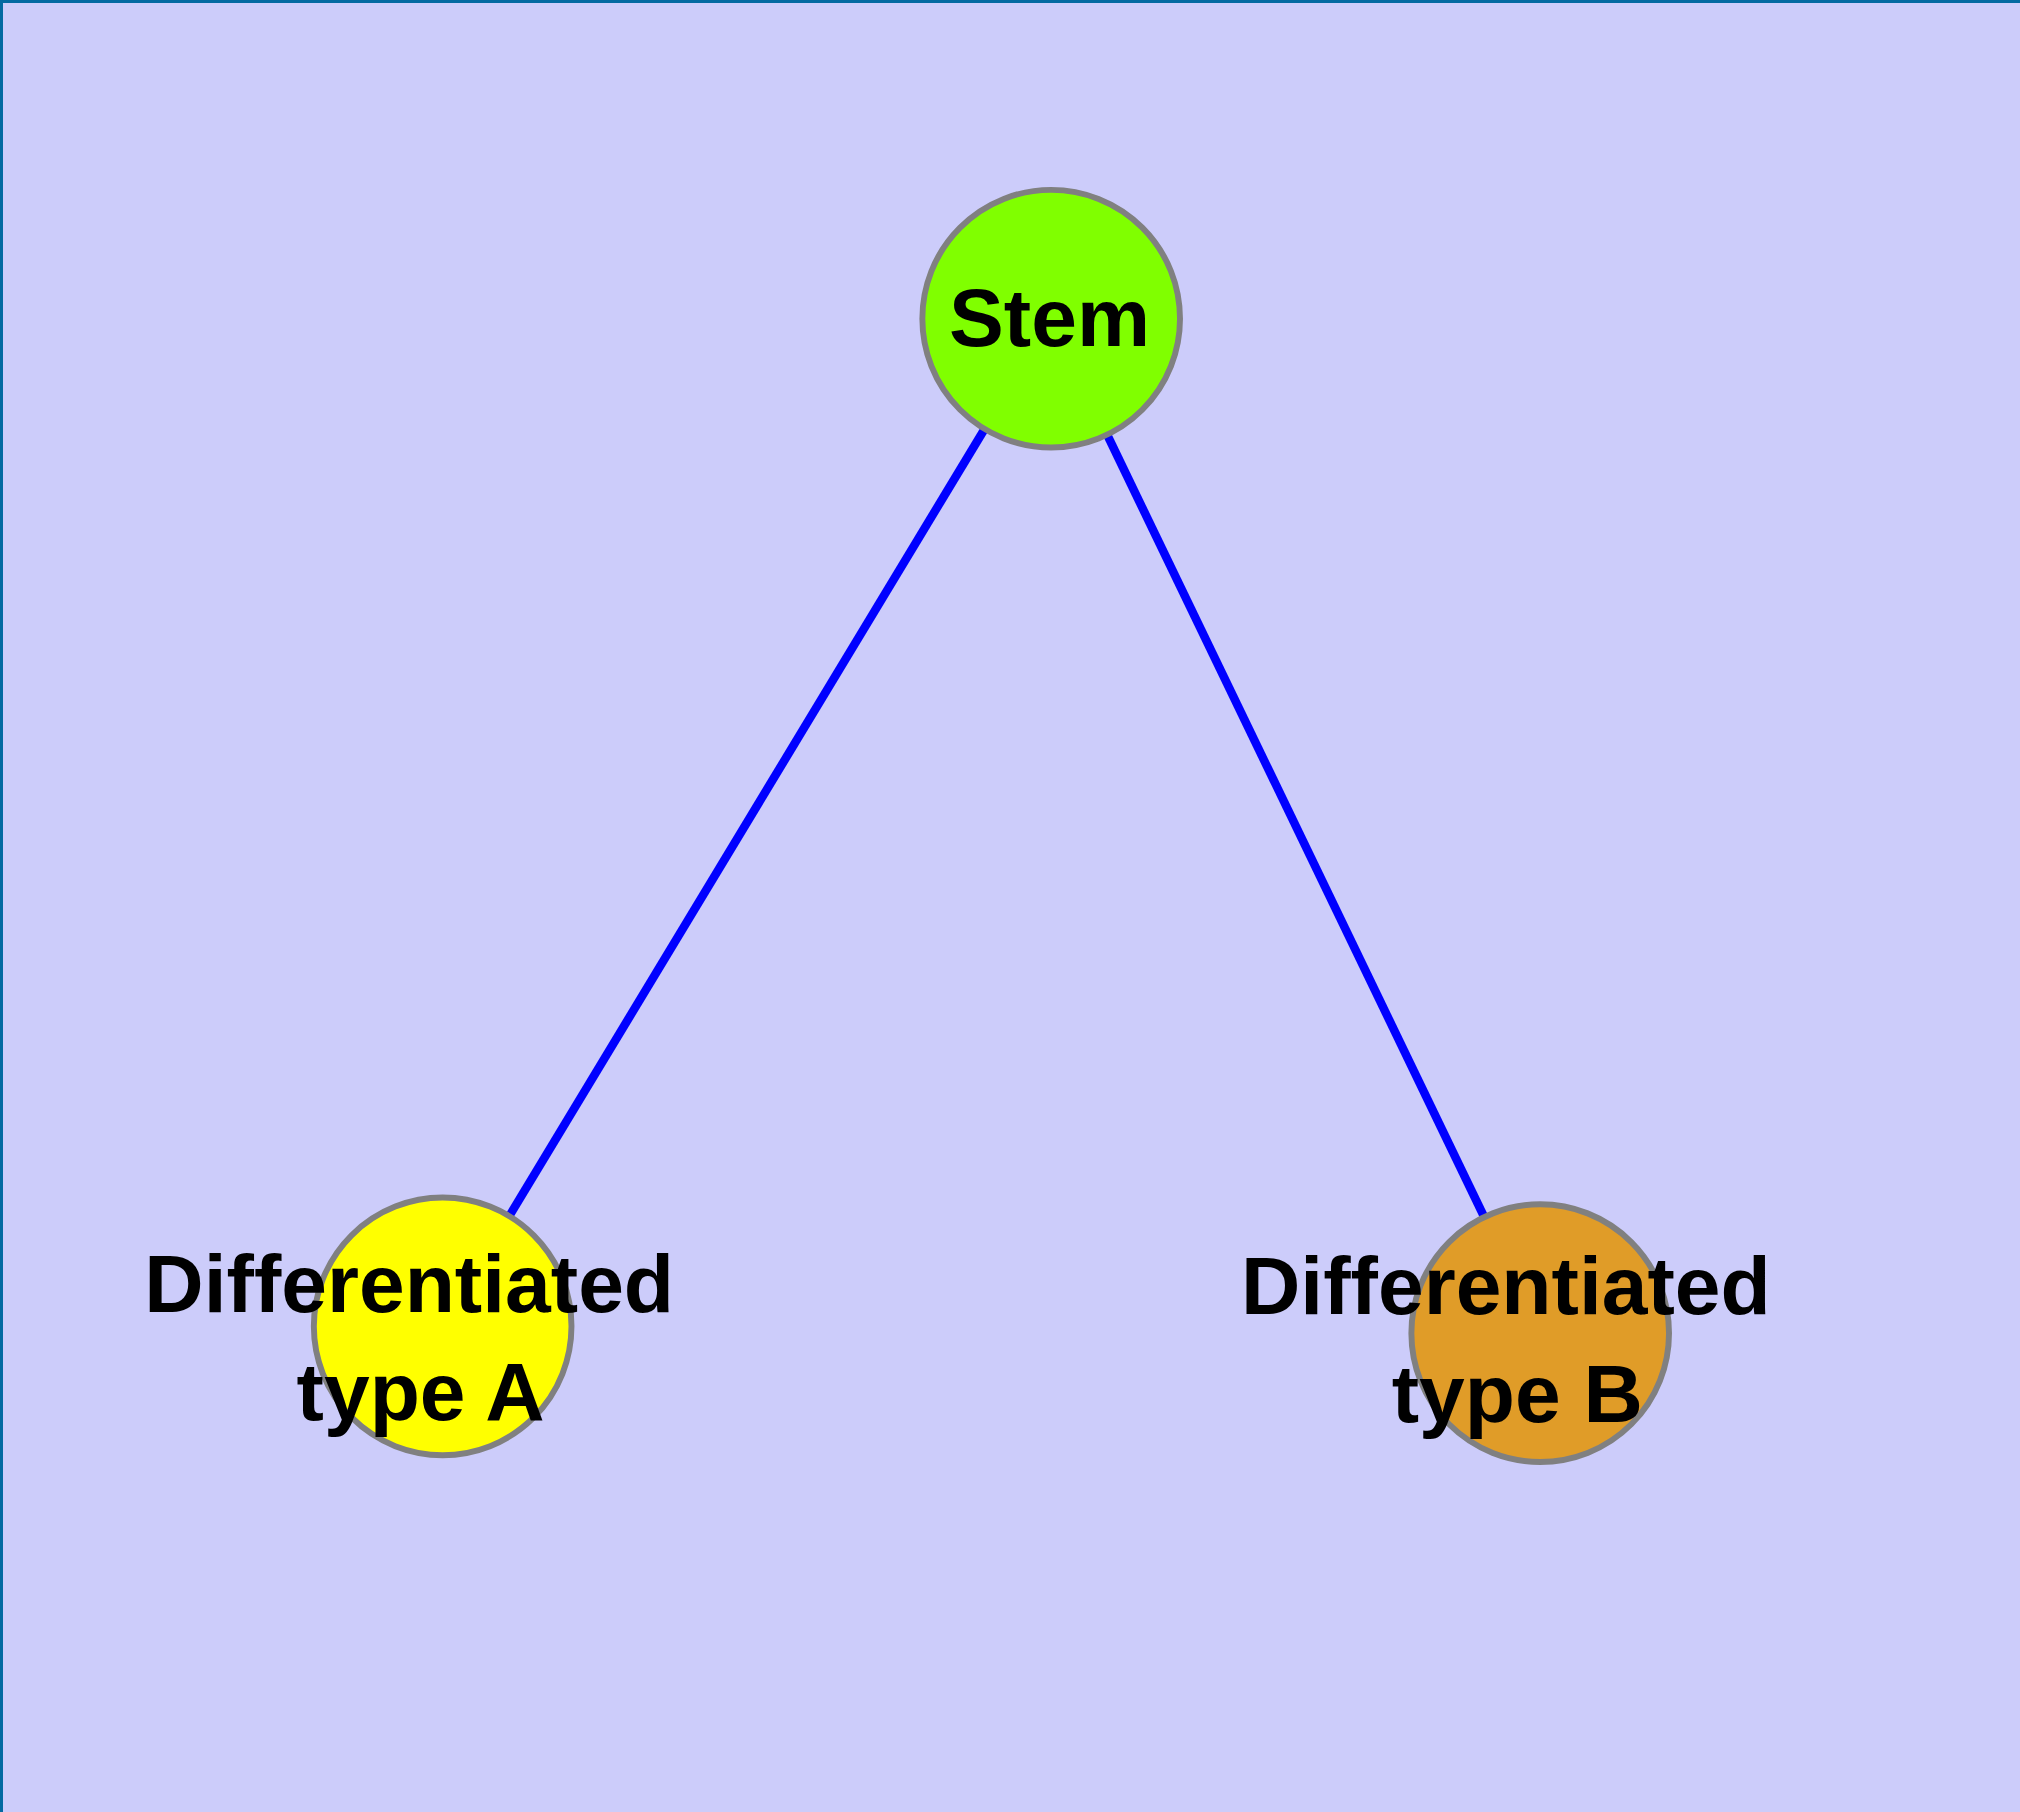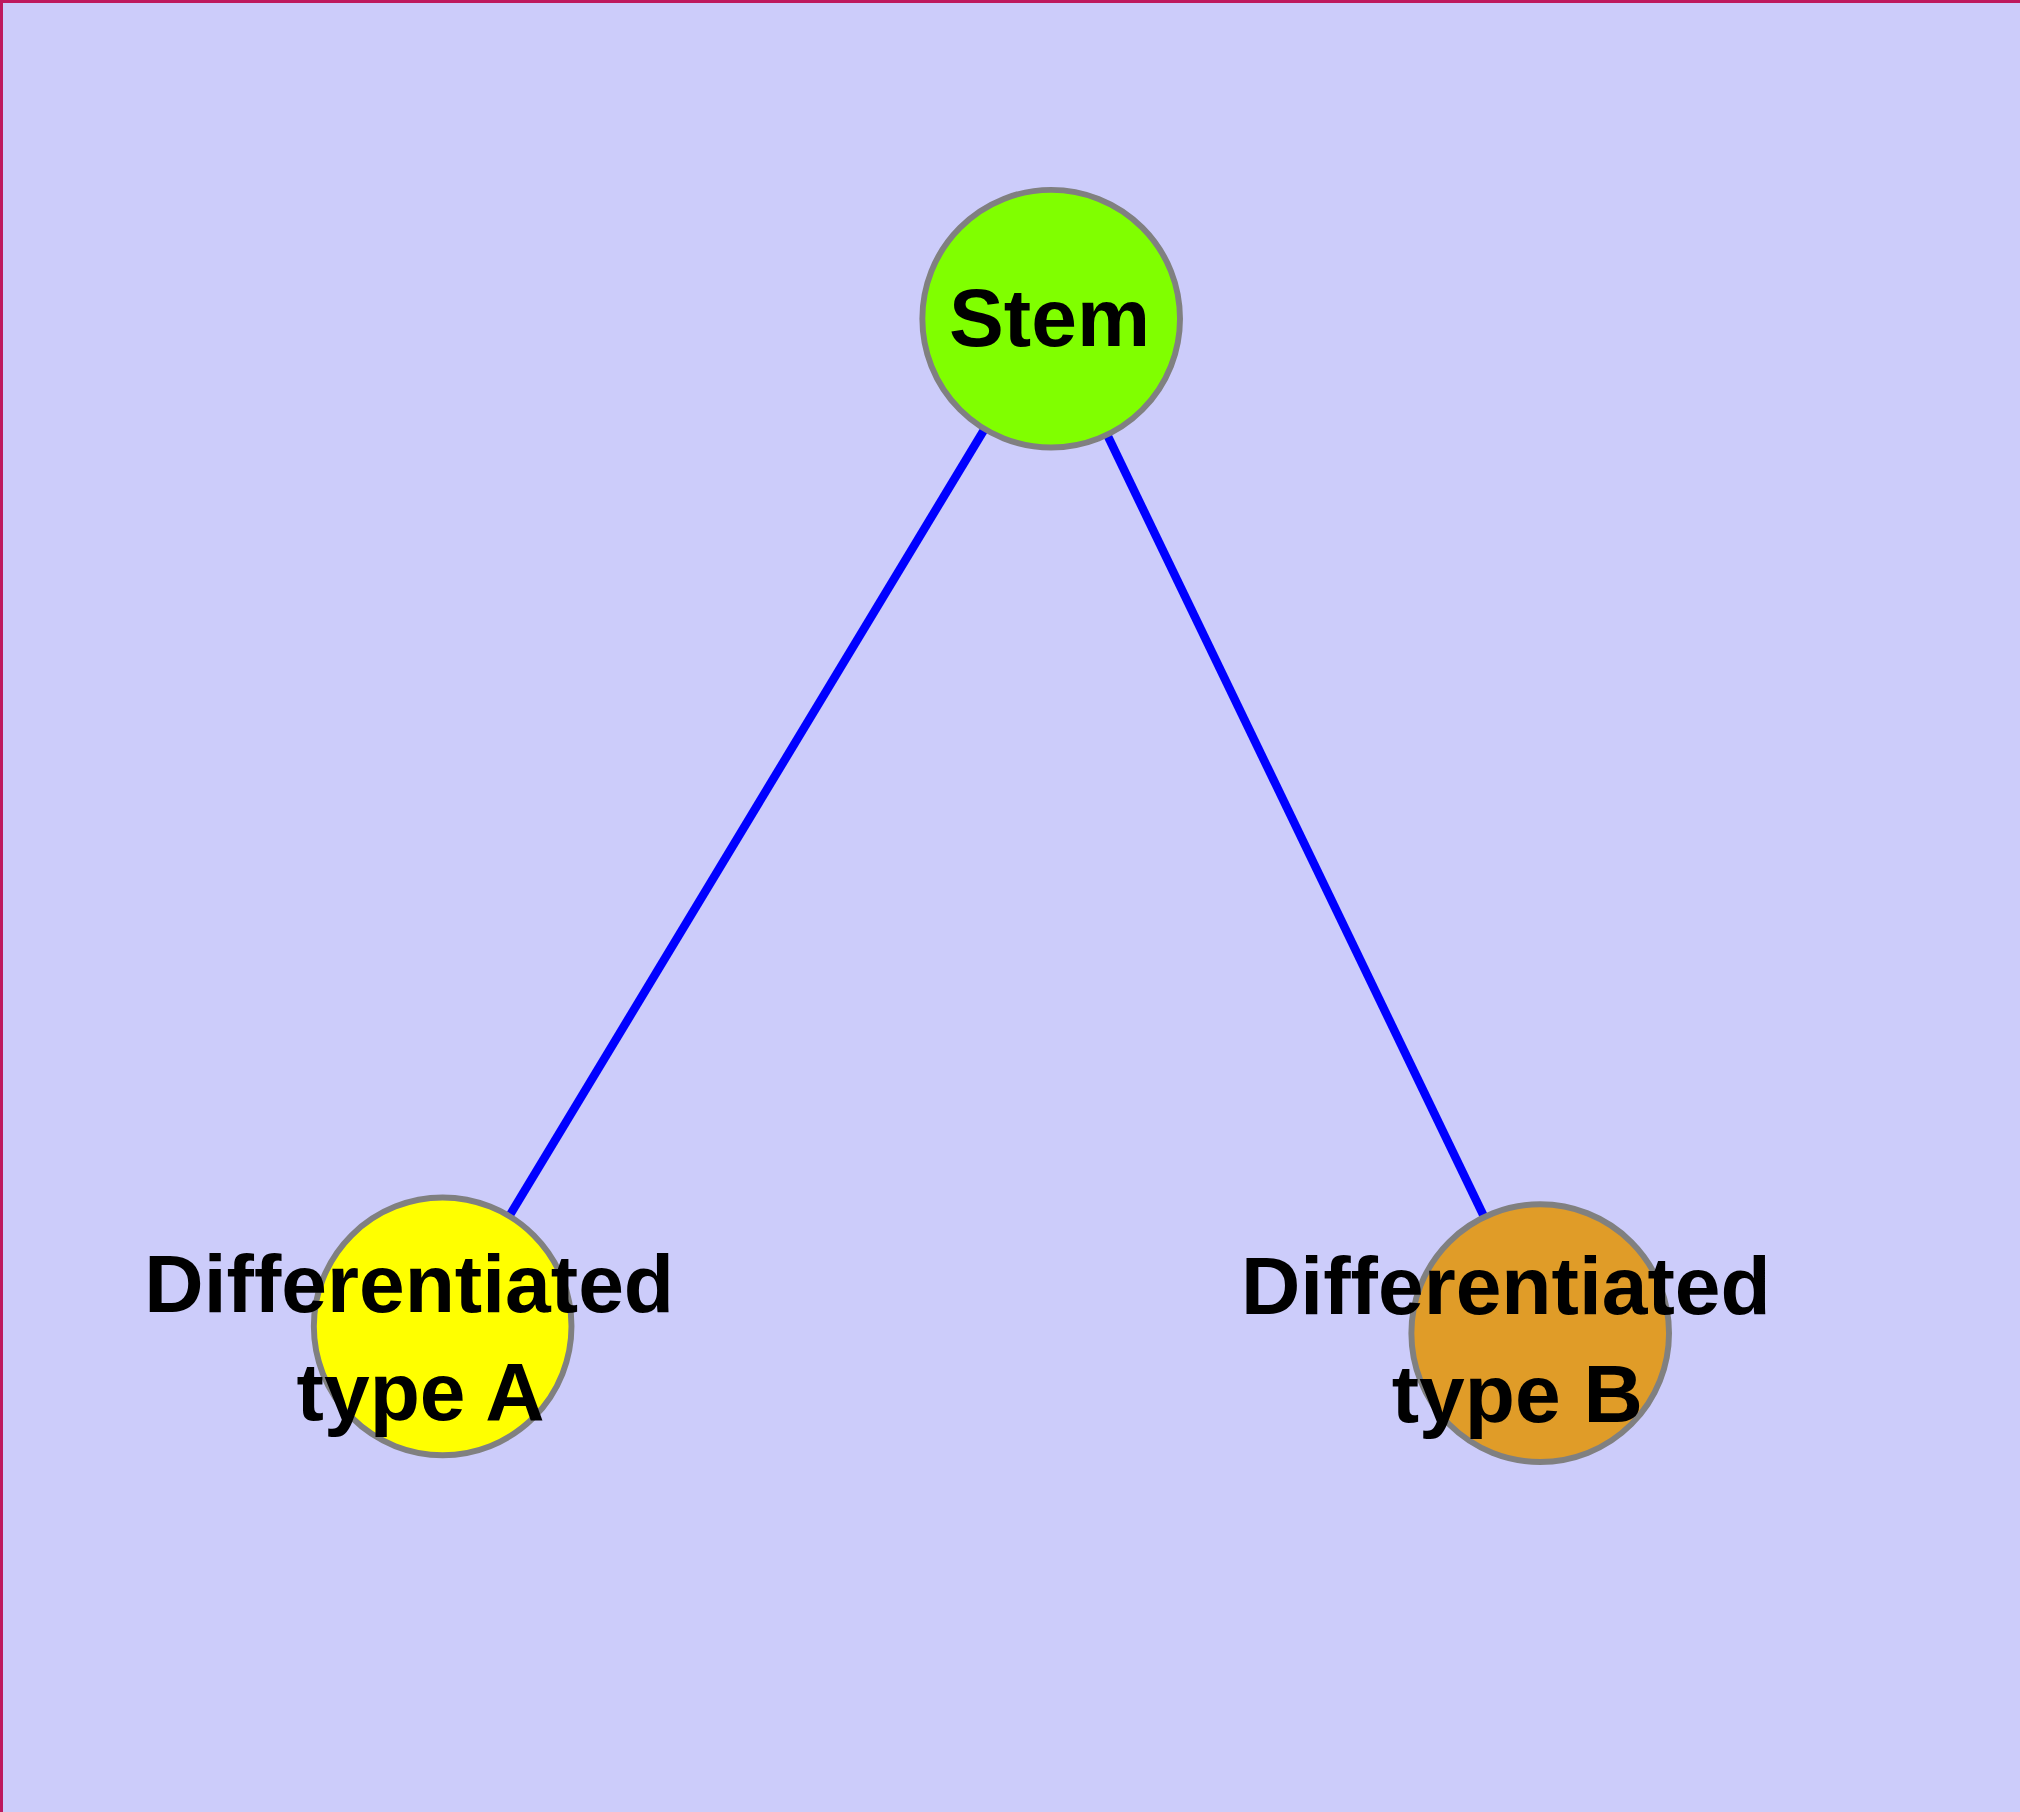--- a/index.html
+++ b/index.html
@@ -6,21 +6,21 @@
   html, body {
     margin: 0;
     padding: 0;
     background: #ffffff;
   }
   #canvas {
     position: relative;
     width: 2021px;
     height: 1812px;
     overflow: hidden;
-    background: #be185d;
+    background: #0369a1;
     font-family: "Liberation Sans", "DejaVu Sans", sans-serif;
   }
   #plot-area {
     position: absolute;
     left: 3.4px;
     top: 3.4px;
     width: 2017px;
     height: 1809px;
     background: #ccccfa;
   }

